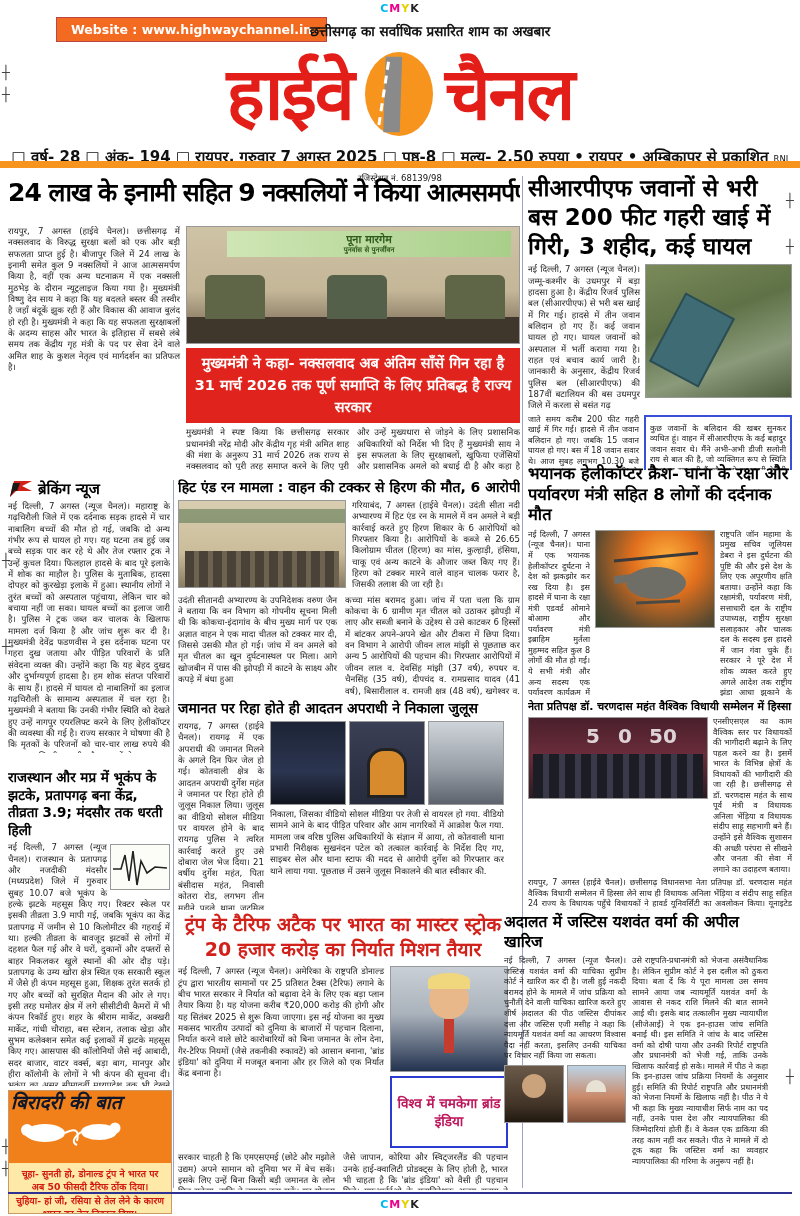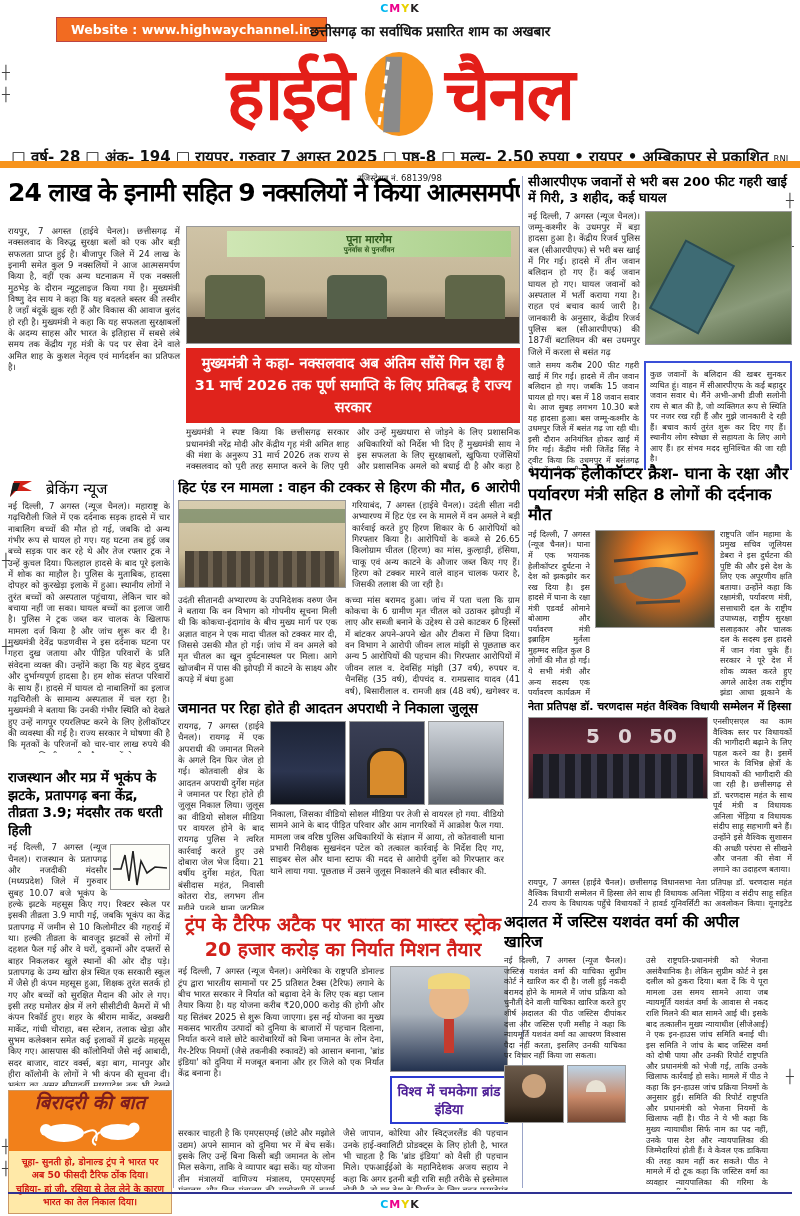--- a/index.html
+++ b/index.html
@@ -23,28 +23,28 @@
   .logo-text{font-weight:bold;color:#e31e18;font-size:72px;line-height:1;letter-spacing:-2px;}
   .logo-row{display:flex;align-items:center;justify-content:center;gap:10px;}
   .dateline{font-weight:bold;font-size:15px;color:#111;}
   .orange-bar{background:#f7941d;height:7px;width:800px;}
   
   .red-banner{background:#e0231c;color:#fff;font-weight:bold;text-align:center;
               font-size:14.5px;line-height:1.5;padding:5px 4px;}
   .red-box{background:#e0231c;color:#fff;font-weight:bold;text-align:center;
            font-size:13px;line-height:1.45;padding:5px 6px;}
   .quote-wrap{border:2px solid #3a4fd7;background:#fff;padding:4px;}
-  .brand-box{border:2px solid #2b3bd0;color:#4c1d95;font-weight:bold;text-align:center;
-             font-size:13.5px;padding:4px 4px;background:#fff;}
+  .brand-box{border:2px solid #2b3bd0;color:#be185d;font-weight:bold;text-align:center;
+             font-size:13.5px;padding:16px 4px;background:#fff;}
   .cartoon{border:1px solid #c96;overflow:hidden;}
-  .cartoon-top{background:#f2801a;color:#7f1d1d;text-align:center;padding:2px 2px 0 2px;}
+  .cartoon-top{background:#f2801a;color:#0f172a;padding:2px 2px 12px 2px;}
   .cartoon-title{font-weight:bold;font-size:19px;font-style:italic;line-height:1.05;}
   .cartoon-bottom{background:#ffe9a8;color:#d11a12;font-weight:bold;font-size:9.3px;
                   line-height:1.45;padding:4px 5px;text-align:center;}
-  .breaking-head{display:flex;align-items:center;gap:12px;font-weight:normal;font-size:15px;color:#000;}
+  .breaking-head{display:flex;align-items:center;gap:4px;font-weight:bold;font-size:15px;color:#000;}
   .blue-rule{background:#2e3192;height:2px;}
   .photo-cap{position:absolute;left:0;right:0;text-align:center;color:#fff;font-weight:bold;}
 </style>
 </head>
 <body>
 
 <div class="page">
 
   <div class="cross abs" style="left:2px;top:66px">┼</div>
   <div class="cross abs" style="left:2px;top:88px">┼</div>
@@ -109,21 +109,21 @@
         </div>
         <div style="display:flex;gap:8px;margin-top:4px">
           <div class="body-text" style="flex:1">मुख्यमंत्री ने स्पष्ट किया कि छत्तीसगढ़ सरकार प्रधानमंत्री नरेंद्र मोदी और केंद्रीय गृह मंत्री अमित शाह की मंशा के अनुरूप 31 मार्च 2026 तक राज्य से नक्सलवाद को पूरी तरह समाप्त करने के लिए पूरी तरह प्रतिबद्ध है। मुख्यमंत्री ने आत्मसमर्पण करने वाले नक्सलियों के पुनर्वास की प्रक्रिया को तेजी से लागू करने</div>
           <div class="body-text" style="flex:1">और उन्हें मुख्यधारा से जोड़ने के लिए प्रशासनिक अधिकारियों को निर्देश भी दिए हैं मुख्यमंत्री साय ने इस सफलता के लिए सुरक्षाबलों, खुफिया एजेंसियों और प्रशासनिक अमले को बधाई दी है और कहा है कि बस्तर अब अंधेरे से उजाले की ओर बढ़ चुका है। विकास ही अब उसकी पहचान बनेगा।</div>
         </div>
       </div>
     </div>
   </div>
 
   <div class="abs" style="left:528px;top:174px;width:264px;height:296px;overflow:hidden">
-    <div class="hl" style="font-size:13px;line-height:1.25">सीआरपीएफ जवानों से भरी बस 200 फीट गहरी खाई में गिरी, 3 शहीद, कई घायल</div>
+    <div class="hl" style="font-size:23px;line-height:1.25">सीआरपीएफ जवानों से भरी बस 200 फीट गहरी खाई में गिरी, 3 शहीद, कई घायल</div>
     <div style="display:flex;gap:5px;margin-top:4px">
       <div class="body-text" style="width:112px;flex:none">नई दिल्ली, 7 अगस्त (न्यूज चैनल)। जम्मू-कश्मीर के उधमपुर में बड़ा हादसा हुआ है। केंद्रीय रिजर्व पुलिस बल (सीआरपीएफ) से भरी बस खाई में गिर गई। हादसे में तीन जवान बलिदान हो गए हैं। कई जवान घायल हो गए। घायल जवानों को अस्पताल में भर्ती कराया गया है। राहत एवं बचाव कार्य जारी है। जानकारी के अनुसार, केंद्रीय रिजर्व पुलिस बल (सीआरपीएफ) की 187वीं बटालियन की बस उधमपुर जिले में करला से बसंत गढ़</div>
       <div class="ph" style="flex:1;height:132px;background:linear-gradient(160deg,#7a8a5a 0%,#5f7247 40%,#8a9a7a 70%,#4e5e3e 100%)">
         <div style="position:absolute;left:18px;top:36px;width:52px;height:74px;background:#3e6b74;transform:rotate(28deg);border:2px solid #2c4c52"></div>
       </div>
     </div>
     <div style="display:flex;gap:5px;margin-top:3px">
       <div class="body-text small" style="flex:1">जाते समय करीब 200 फीट गहरी खाई में गिर गई। हादसे में तीन जवान बलिदान हो गए। जबकि 15 जवान घायल हो गए। बस में 18 जवान सवार थे। आज सुबह लगभग 10.30 बजे यह हादसा हुआ। बस जम्मू-कश्मीर के उधमपुर जिले में बसंत गढ़ जा रही थी। इसी दौरान अनियंत्रित होकर खाई में गिर गई। केंद्रीय मंत्री जितेंद्र सिंह ने ट्वीट किया कि उधमपुर में बसंतगढ़ क्षेत्र में सीआरपीएफ का एक वाहन दुर्घटना का शिकार हो गया। इस हादसे में</div>
       <div class="quote-wrap" style="width:136px;flex:none">
         <div class="body-text small" style="margin-top:3px">कुछ जवानों के बलिदान की खबर सुनकर व्यथित हूं। वाहन में सीआरपीएफ के कई बहादुर जवान सवार थे। मैंने अभी-अभी डीजी सलोनी राय से बात की है, जो व्यक्तिगत रूप से स्थिति पर नजर रख रही हैं और मुझे जानकारी दे रही हैं। बचाव कार्य तुरंत शुरू कर दिए गए हैं। स्थानीय लोग स्वेच्छा से सहायता के लिए आगे आए हैं। हर संभव मदद सुनिश्चित की जा रही है।</div>
@@ -239,21 +239,21 @@
     <div style="display:flex;gap:8px;margin-top:4px">
       <div class="body-text" style="flex:1">सरकार चाहती है कि एमएसएमई (छोटे और मझोले उद्यम) अपने सामान को दुनिया भर में बेच सकें। इसके लिए उन्हें बिना किसी बड़ी जमानत के लोन मिल सकेगा, ताकि वे व्यापार बढ़ा सकें। यह योजना तीन मंत्रालयों वाणिज्य मंत्रालय, एमएसएमई मंत्रालय और वित्त मंत्रालय की साझेदारी में बनाई जा रही है। एक वरिष्ठ अधिकारी के मुताबिक यह योजना अमेरिका ही नहीं, बल्कि सभी देशों में भारतीय निर्यात को बढ़ाएगी। अगस्त में इसकी तैयारी पूरी कर ली जाएगी और सितंबर से यह लागू होगी।</div>
       <div class="body-text" style="flex:1.05">जैसे जापान, कोरिया और स्विट्जरलैंड की पहचान उनके हाई-क्वालिटी प्रोडक्ट्स के लिए होती है, भारत भी चाहता है कि 'ब्रांड इंडिया' को वैसी ही पहचान मिले। एफआईईओ के महानिदेशक अजय सहाय ने कहा कि अगर इतनी बड़ी राशि सही तरीके से इस्तेमाल होती है, तो यह देश के निर्यात के लिए बहुत फायदेमंद होगा। अमेरिका ने ऐलान किया है कि 7 अगस्त से भारत से जाने वाले सभी सामानों पर 25 प्रतिशत टैरिफ लगेगा। इससे भारत के करीब 85 अरब डॉलर के सालाना निर्यात का आधा हिस्सा प्रभावित हो सकता है। ट्रंप ने अपने सोशल मीडिया प्लेटफॉर्म 'ट्रुथ सोशल' पर लिखा- 'भारत रूस से भारी मात्रा में तेल खरीद रहा है और मुनाफा कमा रहा है, वह रूस यूक्रेन में लोगों को मार रहा है। इसलिए अब भारत पर ज्यादा टैरिफ लगेगा।' भारत ने साफ कहा कि वह अपने हितों की रक्षा करेगा और यह भी बताया कि अमेरिका और यूरोप खुद भी रूस से तेल खरीद रहे हैं। भारत ने ट्रंप के आरोपों को दोगलापन करार दिया है।</div>
     </div>
   </div>
 
   <div class="abs" style="left:504px;top:912px;width:264px;height:278px;overflow:hidden">
     <div class="hl" style="font-size:15.5px;line-height:1.3">
       <div>अदालत में जस्टिस यशवंत वर्मा की अपील खारिज</div>
     </div>
-    <div style="display:flex;gap:20px;margin-top:4px">
+    <div style="display:flex;gap:6px;margin-top:4px">
       <div style="width:122px;flex:none">
         <div class="body-text small">नई दिल्ली, 7 अगस्त (न्यूज चैनल)। जस्टिस यशवंत वर्मा की याचिका सुप्रीम कोर्ट ने खारिज कर दी है। जली हुई नकदी बरामद होने के मामले में जांच प्रक्रिया को चुनौती देने वाली याचिका खारिज करते हुए शीर्ष अदालत की पीठ जस्टिस दीपांकर दत्ता और जस्टिस एजी मसीह ने कहा कि न्यायमूर्ति यशवंत वर्मा का आचरण विश्वास पैदा नहीं करता, इसलिए उनकी याचिका पर विचार नहीं किया जा सकता।</div>
         <div style="display:flex;gap:3px;margin-top:3px">
           <div class="ph" style="flex:1;height:56px;background:linear-gradient(180deg,#6b5a4a 0%,#413326 70%,#20180f 100%)">
             <div style="position:absolute;left:50%;top:8px;transform:translateX(-50%);width:24px;height:24px;background:#caa27c;border-radius:50%"></div>
           </div>
           <div class="ph" style="flex:1;height:56px;background:linear-gradient(180deg,#bcd3e6 0%,#c98a6a 55%,#7a4a34 100%)">
             <div style="position:absolute;left:50%;top:14px;transform:translateX(-50%);width:20px;height:12px;background:#e8e2d4;border-radius:10px 10px 0 0"></div>
           </div>
         </div>

